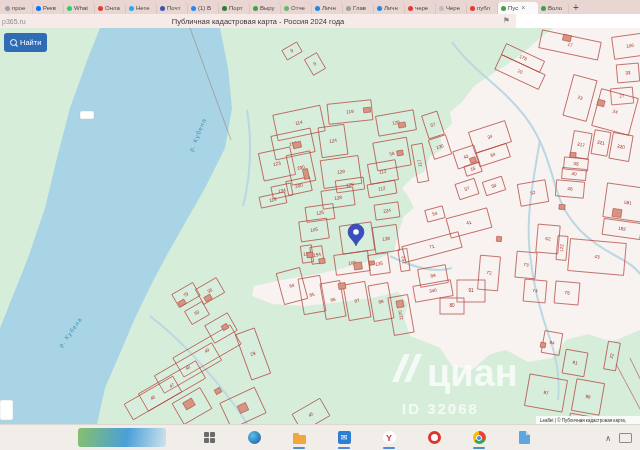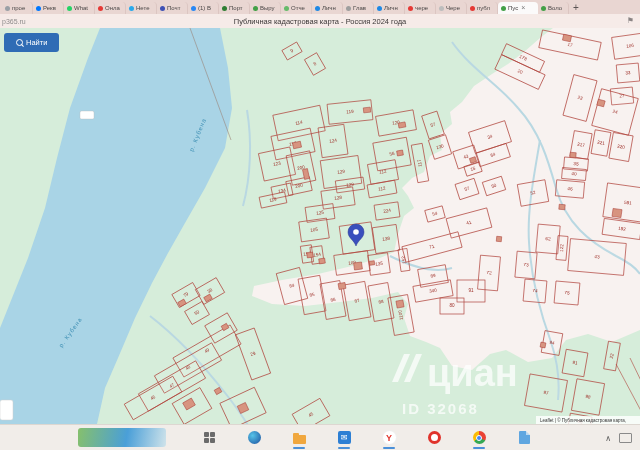--- a/index.html
+++ b/index.html
@@ -11,35 +11,35 @@
           display:flex;align-items:flex-end;padding:0 2px;box-sizing:border-box}
   .tab{height:12px;display:flex;align-items:center;gap:2px;padding:0 3px;font-size:6px;
        color:#4a4646;border-radius:4px 4px 0 0;white-space:nowrap;overflow:hidden;
        flex:0 0 31px;box-sizing:border-box;border-right:1px solid #dcc6c2}
   .tab.active{background:#fbfafa;flex-basis:40px;border-right:none}
   .fav{width:5px;height:5px;border-radius:50%;flex:none}
   .tclose{margin-left:1px;color:#777;font-size:7px;line-height:6px}
   #newtab{font-size:10px;color:#5a5353;margin:0 0 1px 4px}
 
   
-  #titlebar{position:absolute;top:14px;left:0;width:640px;height:14px;background:#f6ebe8;
+  #titlebar{position:absolute;top:14px;left:0;width:516px;height:14px;background:#f6ebe8;
             display:flex;align-items:center;font-size:7.5px;color:#333}
   #addr{position:absolute;left:2px;color:#8f8c8c;font-size:7px}
   #ptitle{margin:0 auto;font-size:7.5px;color:#3a3636}
   #bmflag{position:absolute;right:6px;color:#8a8484;font-size:8px;line-height:8px}
 
   
   #map{position:absolute;top:28px;left:0;width:640px;height:396px;background:#d6edda}
 
   
   #searchbar{position:absolute;top:33px;left:0;display:flex;align-items:center;z-index:5}
   #searchinput{width:106px;height:15px;border:1px solid #c6c6c6;border-radius:2px;
                font-size:7.5px;padding:0 3px;color:#333;background:#fff;outline:none;
                font-family:"Liberation Sans",sans-serif}
-  #searchbtn{margin-left:4px;height:19px;padding:0 12px;background:#2f6cb5;border:none;
+  #searchbtn{margin-left:4px;height:19px;padding:0 6px;background:#2f6cb5;border:none;
              border-radius:3px;color:#fff;font-size:7.5px;display:flex;align-items:center;
              gap:3px;font-family:"Liberation Sans",sans-serif}
   .mag{width:5px;height:5px;border:1px solid #fff;border-radius:50%;position:relative;display:inline-block}
   .mag:after{content:"";position:absolute;width:3px;height:1px;background:#fff;
              transform:rotate(45deg);left:4px;top:5px}
 
   
   #taskbar{position:absolute;bottom:0;left:0;width:640px;height:26px;background:#f1ede9;
            border-top:1px solid #ddd7d1;box-sizing:border-box}
   #widget{position:absolute;left:78px;top:3px;width:88px;height:19px;border-radius:3px;

